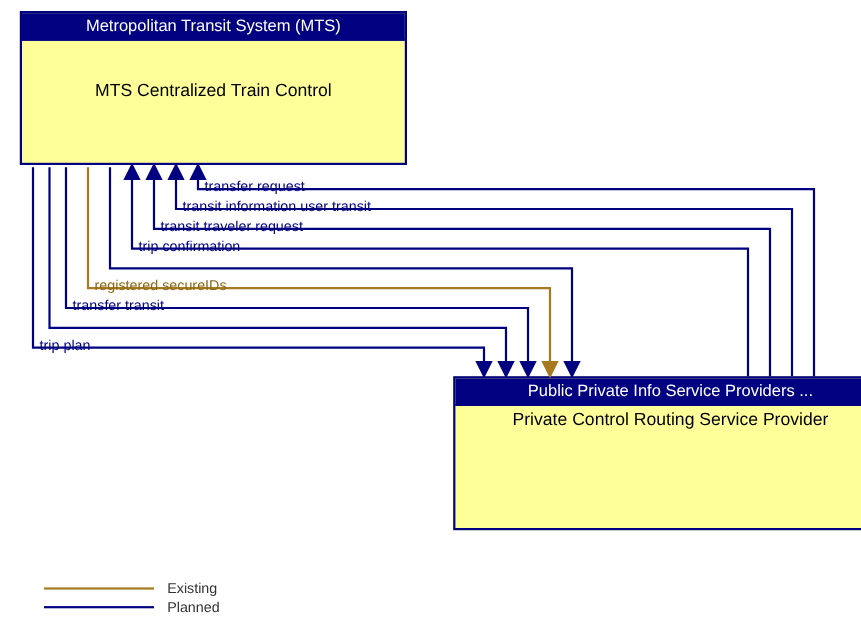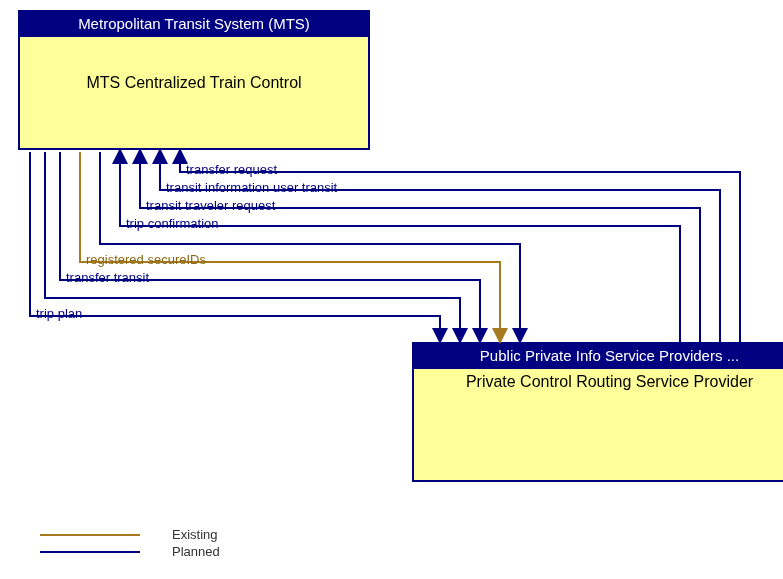--- a/index.html
+++ b/index.html
@@ -50,21 +50,21 @@
     color: #8b6914;
   }
   .legend {
     position: absolute;
     bottom: 18px;
     left: 40px;
   }
   .legend-row {
     display: flex;
     align-items: center;
-    gap: 32px;
+    gap: 12px;
     margin-bottom: 2px;
   }
   .legend-line {
     width: 100px;
     height: 2px;
   }
   .legend-line.existing { background: #a87a1f; }
   .legend-line.planned { background: #000080; }
   .legend-label {
     font-size: 13px;

